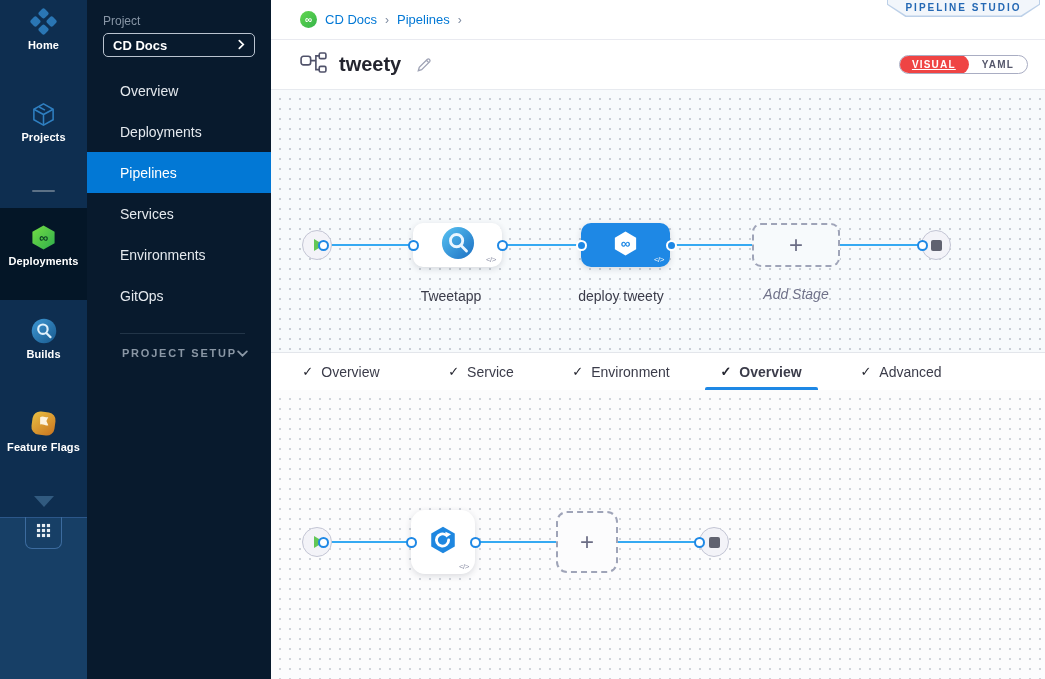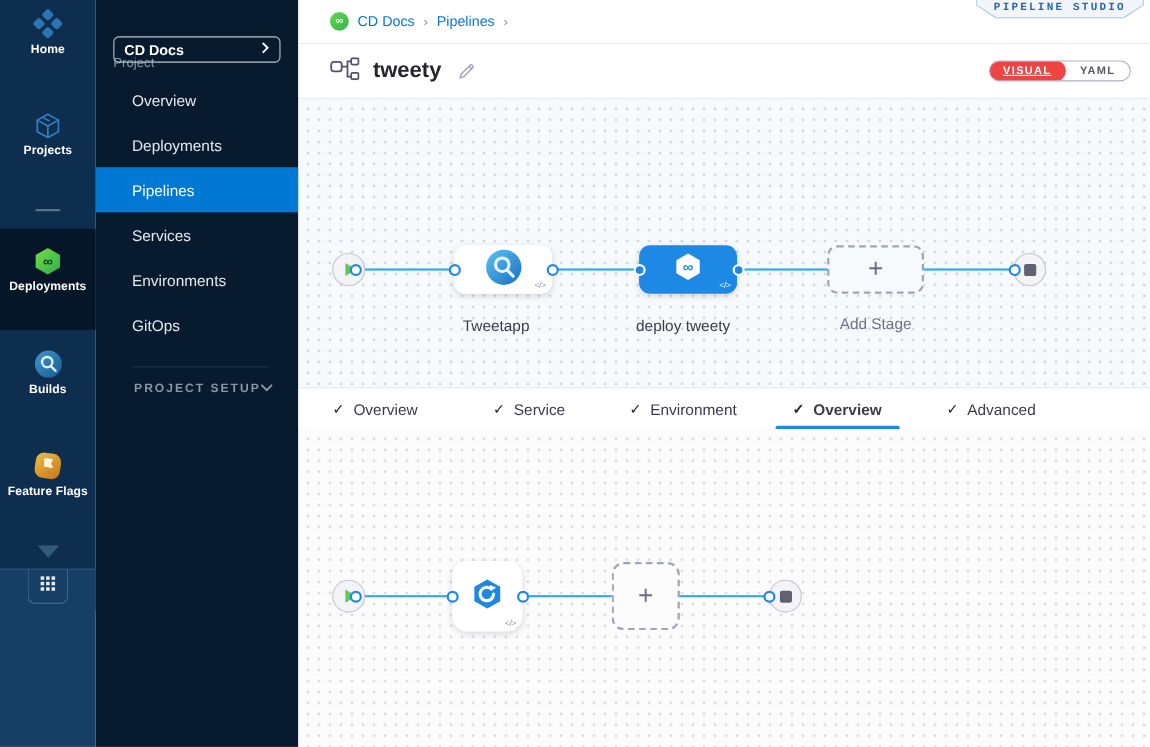--- a/index.html
+++ b/index.html
@@ -12,38 +12,38 @@
   .rail-item { position:absolute; left:0; width:87px; text-align:center; color:#fff; cursor:pointer; }
   .rail-item .ric { display:flex; justify-content:center; }
   .rail-item .rlabel { font-size:11px; font-weight:bold; margin-top:4px; letter-spacing:.1px; }
   .rail-selected-band { position:absolute; top:208px; left:0; width:87px; height:92px; background:#041627; }
   .rail-dash { position:absolute; top:190px; left:32px; width:23px; height:2px; background:#5c7186; border-radius:1px; }
   .rail-collapse { position:absolute; top:496px; left:34px; width:0; height:0; border-left:10px solid transparent; border-right:10px solid transparent; border-top:11px solid #315a7f; cursor:pointer; }
   .grid-btn { position:absolute; top:517px; left:25px; width:37px; height:32px; border:1px solid #3c6b9e; border-top:none; border-radius:0 0 7px 7px; display:flex; align-items:center; justify-content:center; cursor:pointer; }
 
   
   .projnav { position:absolute; left:87px; top:0; width:184px; height:679px; background:#081a2d; z-index:4; color:#e4e9ee; }
-  .pn-label { position:absolute; top:14px; left:16px; font-size:12px; color:#8896a6;margin-top:36px; }
+  .pn-label { position:absolute; top:14px; left:16px; font-size:12px; color:#8896a6; }
   .pn-selector { position:absolute; top:33px; left:16px; width:152px; height:24px; border:1px solid #b9c3cf; border-radius:5px; display:flex; align-items:center; justify-content:space-between; padding:0 9px; cursor:pointer; }
   .pn-selector .pn-name { color:#fff; font-weight:bold; font-size:13px; }
   .pn-menu { position:absolute; top:70px; left:0; width:184px; list-style:none; }
   .pn-menu li { height:41px; display:flex; align-items:center; padding-left:33px; font-size:14px; color:#e4e9ee; cursor:pointer; }
   .pn-menu li.selected { background:#0278d5; color:#fff; }
   .pn-divider { position:absolute; top:333px; left:33px; width:125px; height:1px; background:#223548; }
   .pn-setup { position:absolute; top:347px; left:33px; width:128px; display:flex; align-items:center; justify-content:flex-end; color:#8a97a5; font-size:11px; font-weight:bold; letter-spacing:1.8px; cursor:pointer; }
 
   
   .main { position:absolute; left:271px; top:0; width:774px; height:679px; background:#fff; }
   .crumbbar { position:absolute; top:0; left:0; width:774px; height:40px; background:#fff; border-bottom:1px solid #e9eaf0; display:flex; align-items:center; padding-left:29px; gap:8px; }
   .crumb-chip { width:17px; height:17px; border-radius:50%; background:linear-gradient(135deg,#62d74f,#36b44a); color:#fff; font-size:10px; font-weight:bold; display:flex; align-items:center; justify-content:center; }
   .crumb-link { color:#0278d5; font-size:13px; cursor:pointer; }
   .crumb-sep { color:#7d8aa0; font-size:12px; }
 
   .studio-badge { position:absolute; top:0; left:616px; width:153px; height:17px; z-index:6;
-    clip-path:polygon(0 0,100% 0,100% 28%,88% 100%,12% 100%,0 28%); background:#bcd0e8;font-family:Liberation Mono, monospace; }
+    clip-path:polygon(0 0,100% 0,100% 28%,88% 100%,12% 100%,0 28%); background:#bcd0e8; }
   .studio-badge-inner { position:absolute; top:0; left:1px; right:1px; bottom:1.4px;
     clip-path:polygon(0 0,100% 0,100% 26%,88% 100%,12% 100%,0 26%); background:#f2f6fb;
     display:flex; align-items:center; justify-content:center; color:#2468b4; font-size:10px; font-weight:bold; letter-spacing:2px; }
 
   .titlebar { position:absolute; top:40px; left:0; width:774px; height:50px; background:#fff; border-bottom:1px solid #e7eaef; display:flex; align-items:center; padding:0 17px 0 29px; }
   .pipe-name { font-size:20px; font-weight:bold; color:#24252f; margin-left:12px; }
   .pencil { margin-left:14px; cursor:pointer; display:flex; }
   .tb-spacer { flex:1; }
   .view-toggle { display:flex; align-items:center; height:19px; border:1px solid #a9adc3; border-radius:10px; background:#fff; overflow:hidden; cursor:pointer; }
   .vt-seg { height:19px; display:flex; align-items:center; padding:0 13px; font-size:10px; font-weight:bold; letter-spacing:1.2px; }
@@ -295,21 +295,21 @@
 
       <span class="ring" style="left:46.5px; top:149.5px;"></span>
       <span class="ring" style="left:136.5px; top:149.5px;"></span>
       <span class="ring" style="left:225.5px; top:149.5px;"></span>
       <span class="ring inverse" style="left:304.5px; top:149.5px;"></span>
       <span class="ring inverse" style="left:394.5px; top:149.5px;"></span>
       <span class="ring" style="left:645.5px; top:149.5px;"></span>
 
       <div class="node-label" style="left:110px; top:196px;">Tweetapp</div>
       <div class="node-label" style="left:280px; top:196px;">deploy tweety</div>
-      <div class="node-label ghost" style="left:455px; top:194px;">Add Stage</div>
+      <div class="node-label ghost" style="left:455px; top:194px;font-style:italic;">Add Stage</div>
     </div>
 
     <div class="tabbar">
       <div class="tab">
         <span class="chk">✓</span>
         <span>Overview</span>
       </div>
       <div class="tab">
         <span class="chk">✓</span>
         <span>Service</span>

